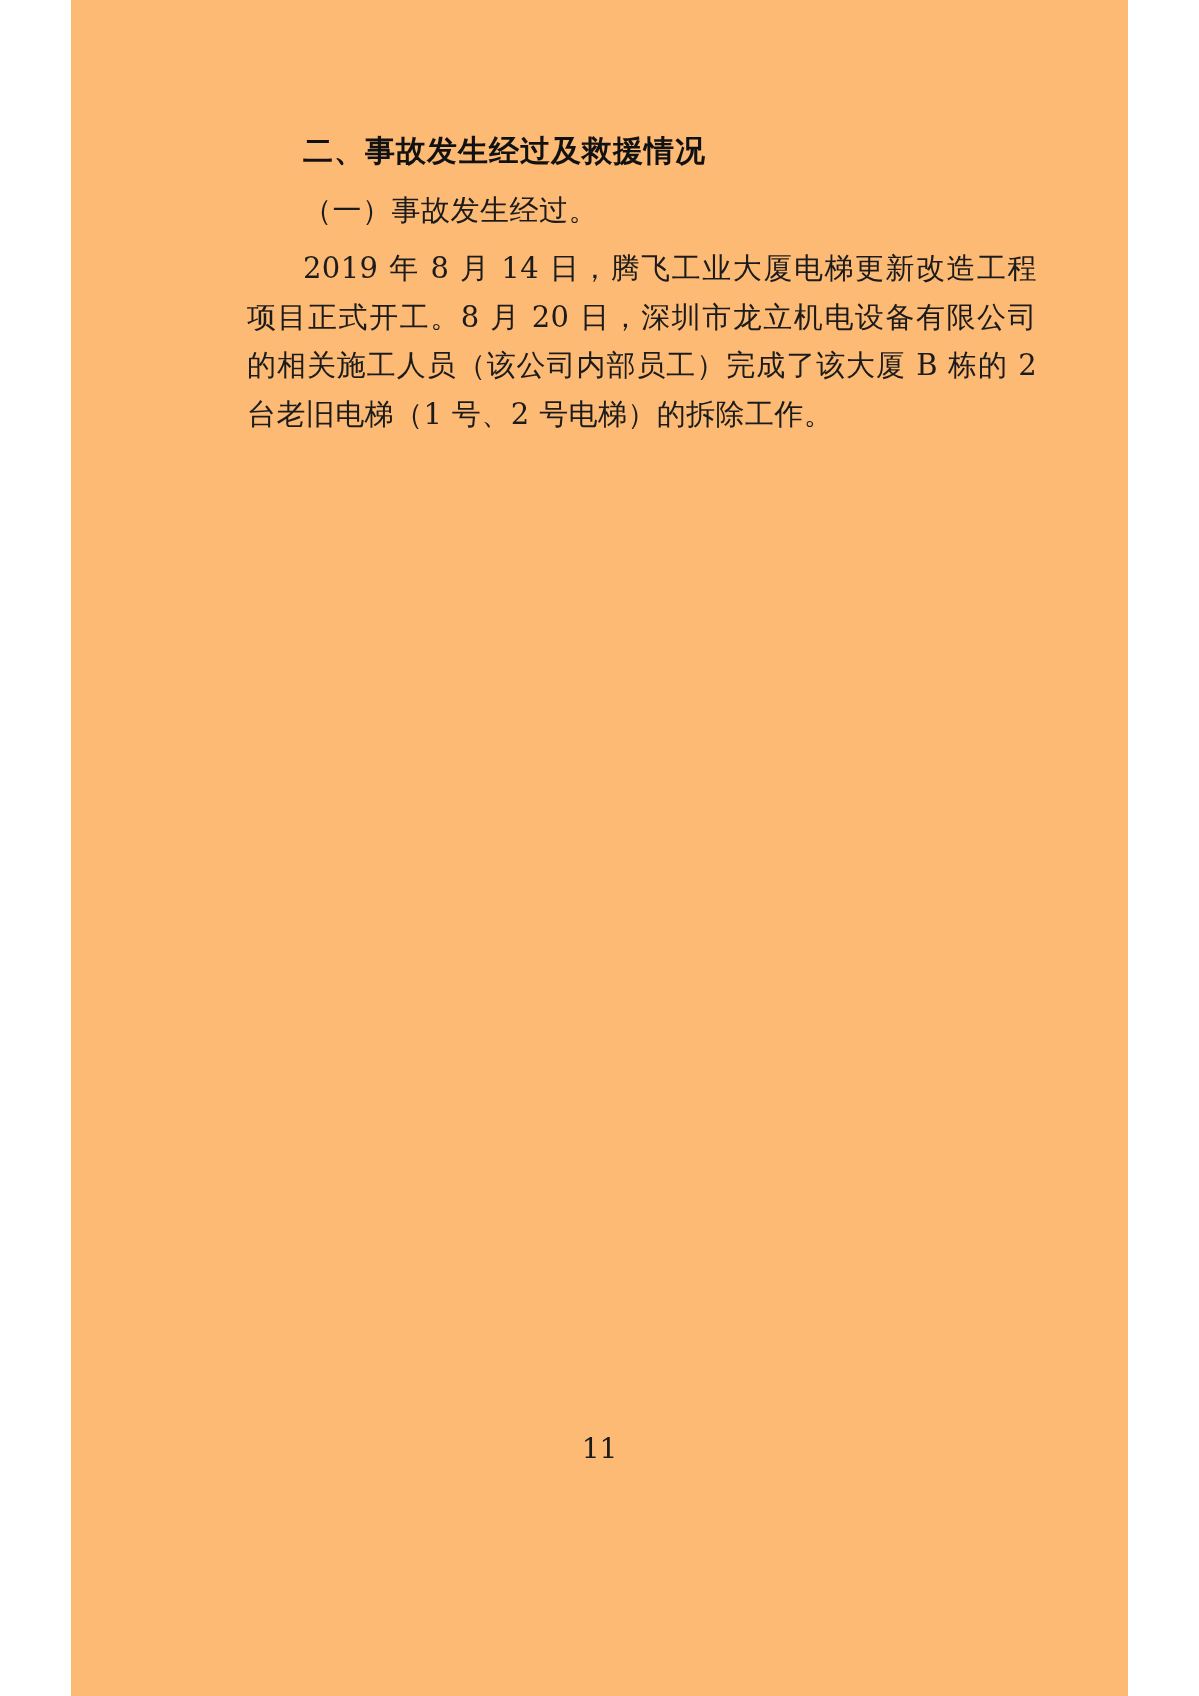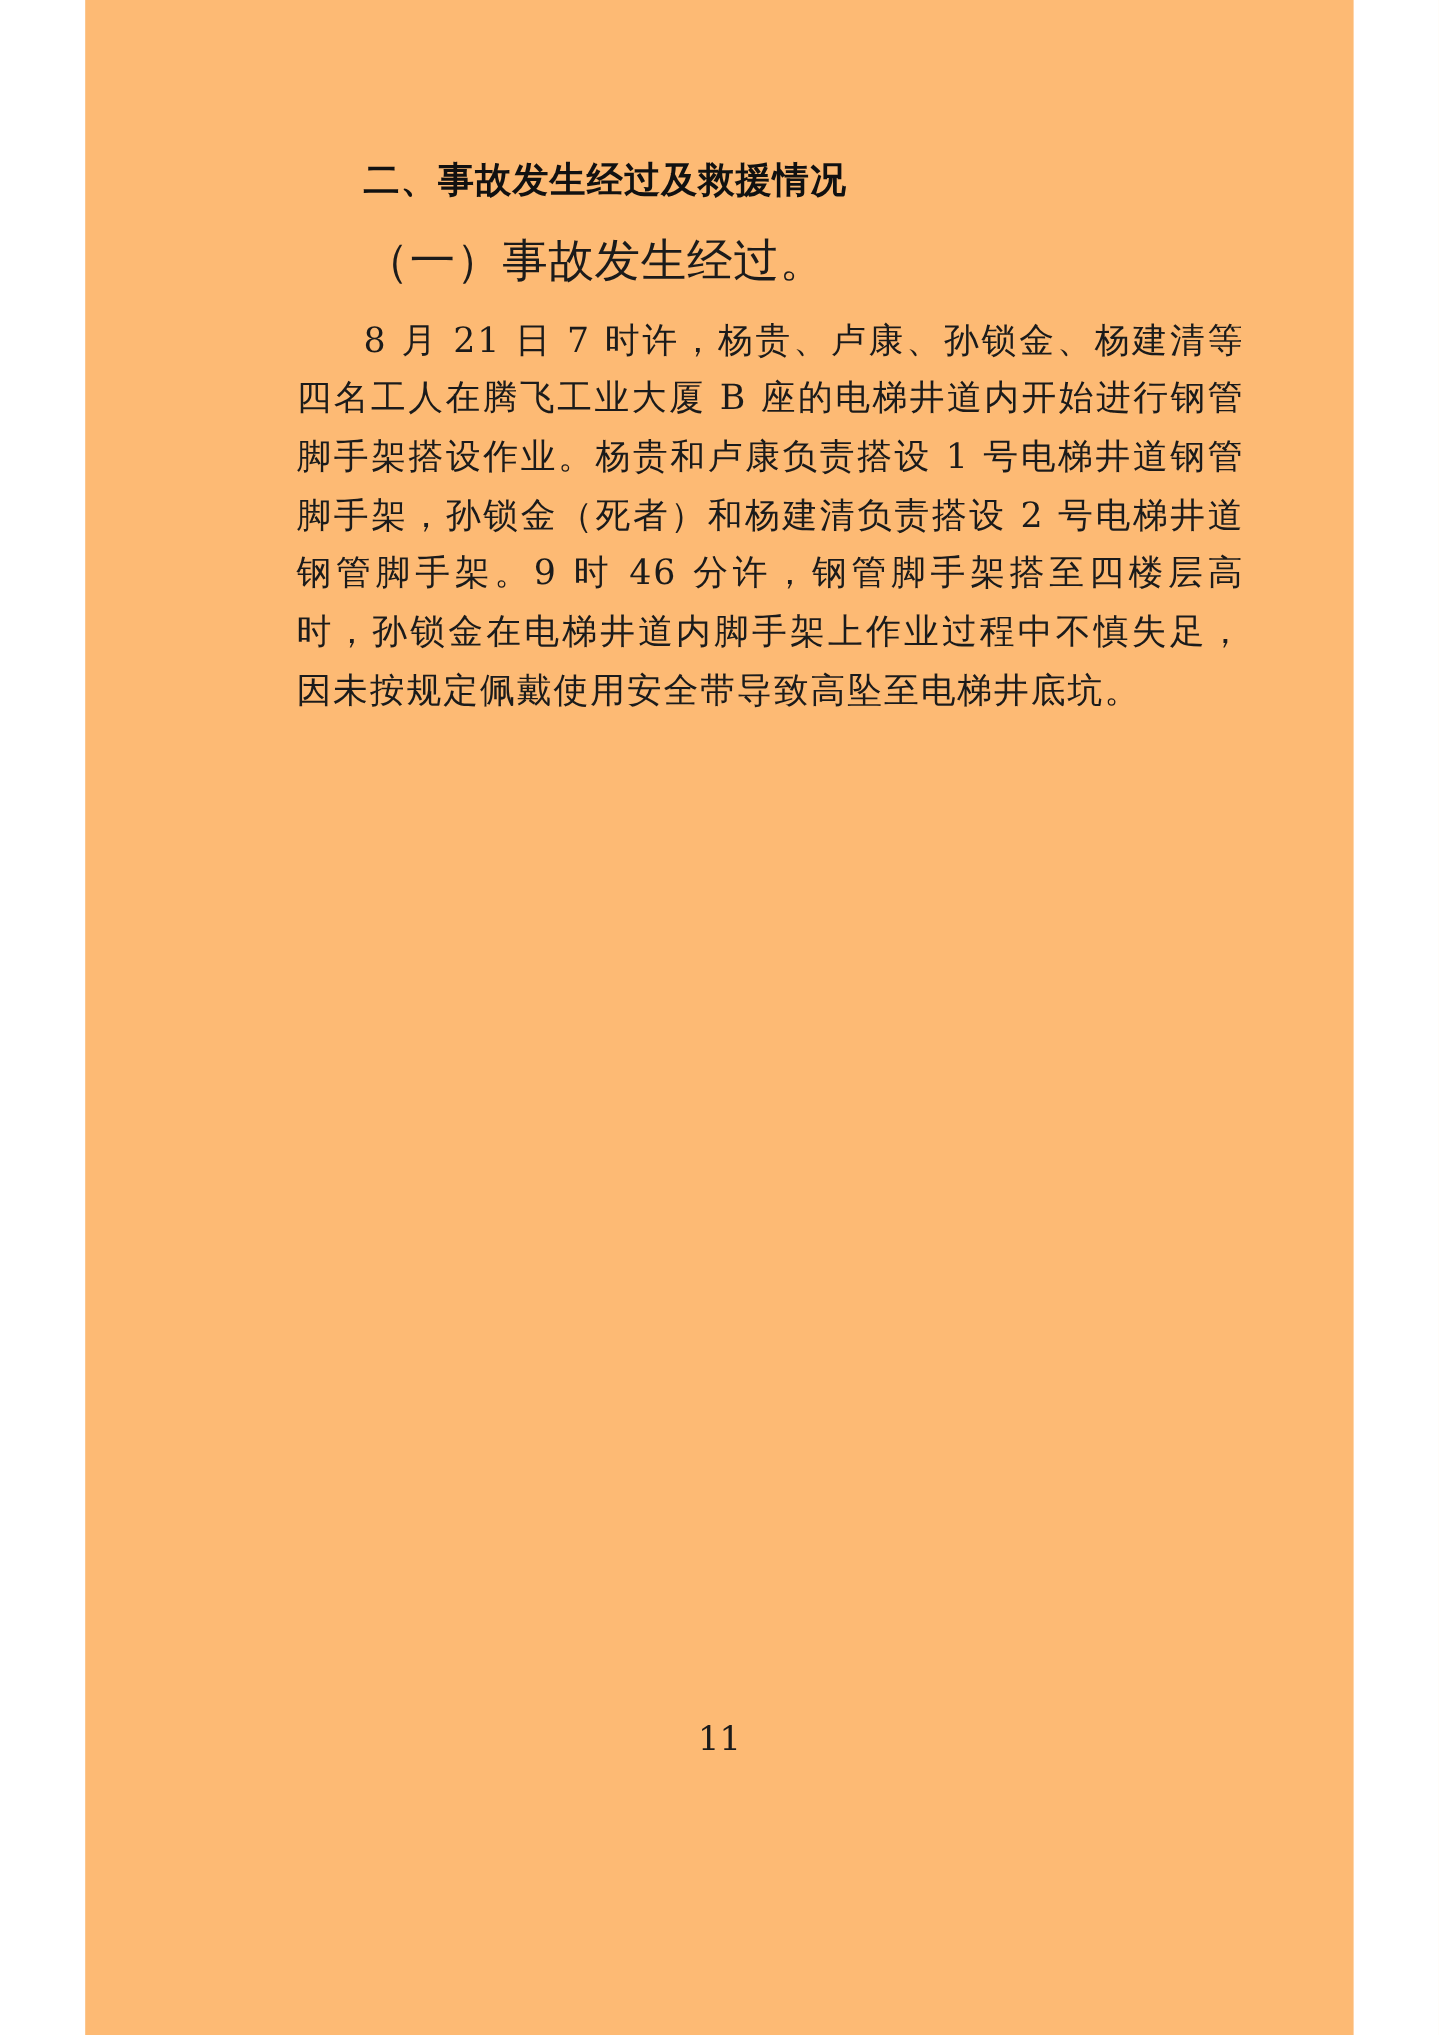--- a/index.html
+++ b/index.html
@@ -28,21 +28,21 @@
     font-family: "DejaVu Sans", "Liberation Sans", sans-serif;
     font-weight: bold;
     font-size: 30px;
     line-height: 1.5;
     letter-spacing: 1px;
     margin: 0 0 14px 0;
     text-indent: 56px;
     color: #111111;
   }
   .doc-subheading {
-    font-size: 38px;
+    font-size: 29px;
     line-height: 1.62;
     margin: 0 0 10px 0;
     text-indent: 56px;
     letter-spacing: 0.5px;
   }
   .doc-para {
     font-size: 29px;
     line-height: 1.68;
     margin: 0 0 4px 0;
     text-align: justify;
@@ -68,21 +68,21 @@
 <body>
 
 <div class="page">
 
   <div class="content">
 
     <h2 class="doc-heading">二、事故发生经过及救援情况</h2>
 
     <p class="doc-subheading">（一）事故发生经过。</p>
 
+    <p class="doc-para">2019 年 8 月 14 日，腾飞工业大厦电梯更新改造工程项目正式开工。8 月 20 日，深圳市龙立机电设备有限公司的相关施工人员（该公司内部员工）完成了该大厦 B 栋的 2 台老旧电梯（1 号、2 号电梯）的拆除工作。</p>
 
 
-    <p class="doc-para loose"> 8 月 21 日 7 时许，杨贵、卢康、孙锁金、杨建清等四名工人在腾飞工业大厦 B 座的电梯井道内开始进行钢管脚手架搭设作业。杨贵和卢康负责搭设 1 号电梯井道钢管脚手架，孙锁金（死者）和杨建清负责搭设 2 号电梯井道钢管脚手架。9 时 46 分许，钢管脚手架搭至四楼层高时，孙锁金在电梯井道内脚手架上作业过程中不慎失足，因未按规定佩戴使用安全带导致高坠至电梯井底坑。</p>
 
   </div>
 
   <div class="page-number">11</div>
 
 </div>
 
 </body></html>

